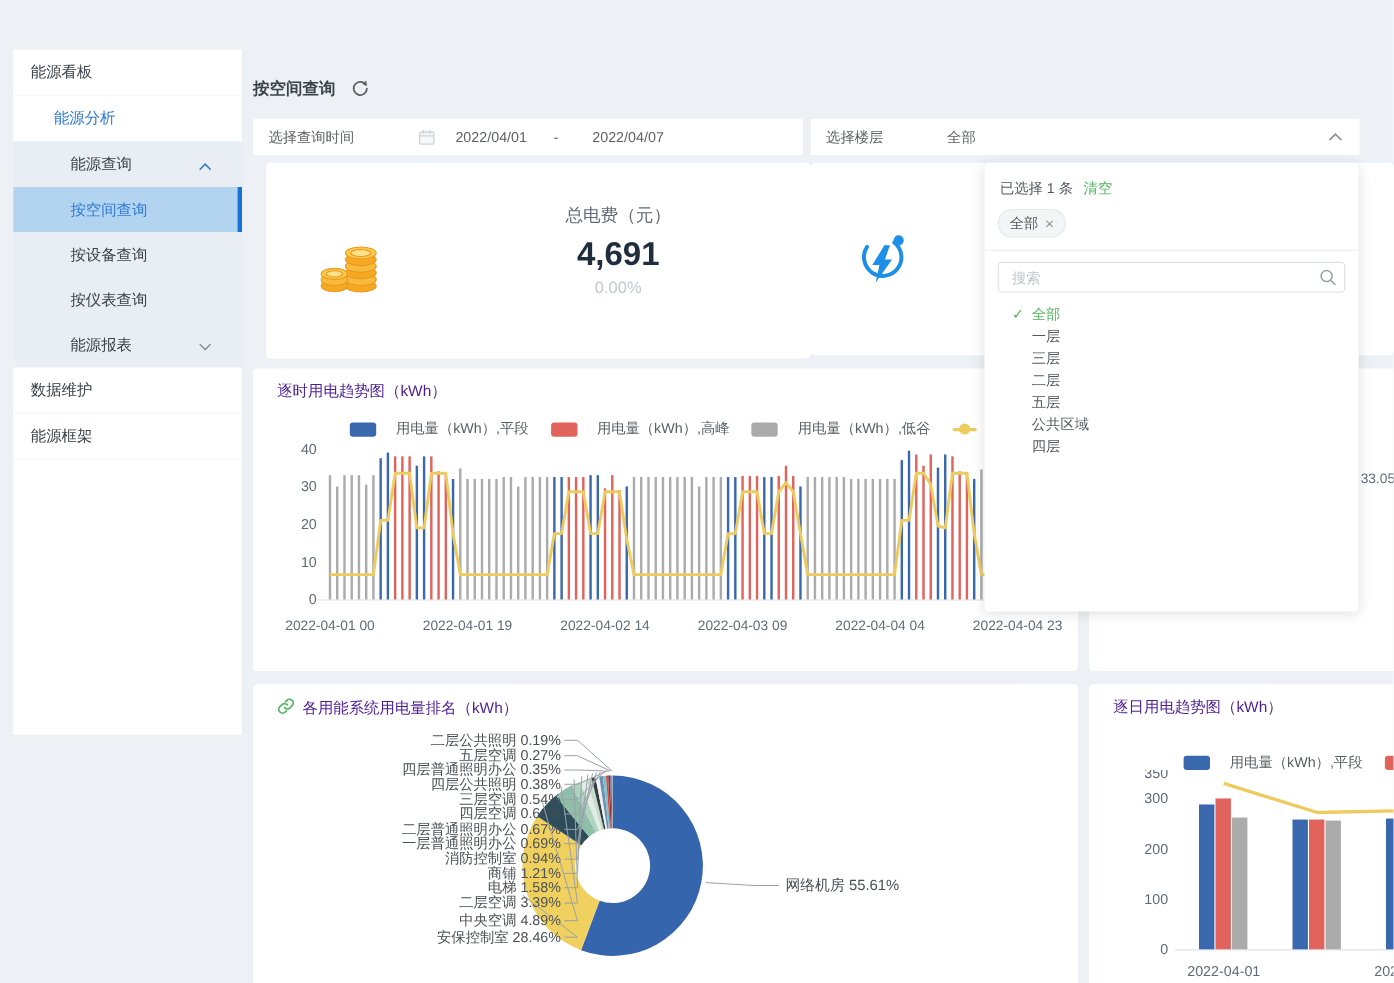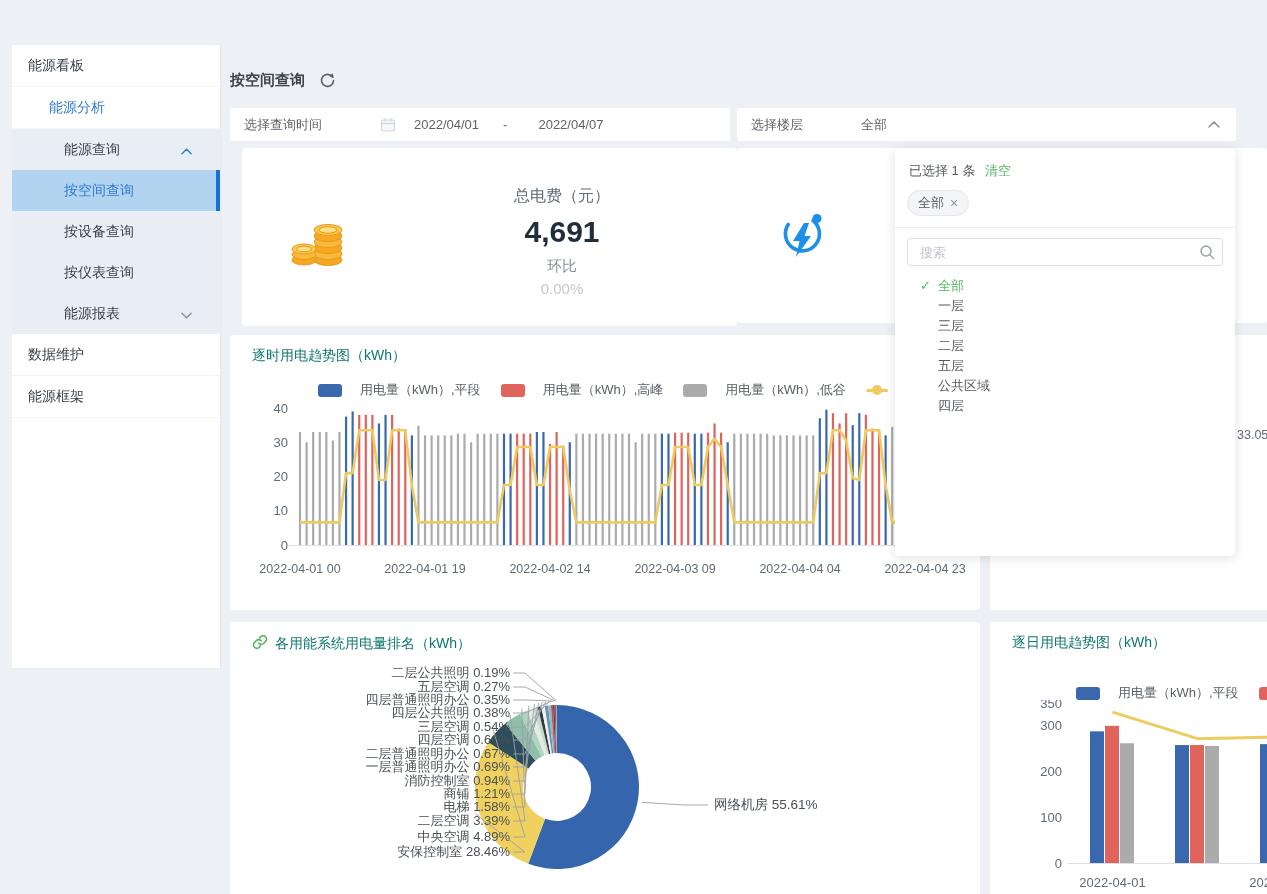--- a/index.html
+++ b/index.html
@@ -43,21 +43,21 @@
   .elec-value { font-size:30px; font-weight:bold; color:#1f2d3d; margin-top:8px; }
   .elec-hb { font-size:15px; color:#8a9099; margin-top:8px; }
   .elec-hbv { font-size:15px; color:#c3c9cf; margin-top:4px; }
 
   .card-hourly { left:230px; top:335px; width:750px; height:275px; }
   .card-right2 { left:990px; top:335px; width:430px; height:275px; }
   .frag-val { position:absolute; left:247px; top:93px; font-size:12.5px; color:#5f6b77; }
   .card-pie { left:230px; top:622px; width:750px; height:280px; }
   .card-daily { left:990px; top:622px; width:430px; height:280px; overflow:hidden; }
 
-  .chart-title { position:absolute; left:22px; top:12px; font-size:14px; color:#0f766e; }
+  .chart-title { position:absolute; left:22px; top:12px; font-size:14px; color:#4c1d95; }
   .chart-title.with-icon { display:flex; align-items:center; gap:7px; }
   .legend { position:absolute; display:flex; align-items:center; gap:20px; font-size:13px; color:#5a6066; white-space:nowrap; }
   .lg-item { display:flex; align-items:center; gap:18px; cursor:pointer; }
   .lg-swatch { width:24px; height:13px; border-radius:3px; }
   .lg-line { position:relative; width:22px; height:3px; border-radius:2px; }
   .lg-line::after { content:""; position:absolute; left:6px; top:-3.5px; width:10px; height:10px; border-radius:50%; background:inherit; }
   .hourly-legend { left:88px; top:46px; }
   .daily-legend { left:86px; top:62px; }
   svg.plot { position:absolute; left:0; }
 
@@ -170,21 +170,20 @@
           <ellipse cx="14" cy="50" rx="12" ry="5" fill="#f6a823"></ellipse>
             <ellipse cx="14" cy="44.5" rx="12" ry="5" fill="#f9b93c"></ellipse>
             <ellipse cx="14" cy="39" rx="12" ry="5" fill="#fbc84e"></ellipse>
             <ellipse cx="14" cy="39" rx="7.5" ry="2.8" fill="#fde08a"></ellipse>
         </g>
       </svg>
     </span>
     <div class="elec-txt">
       <div class="elec-title">总电费（元）</div>
       <div class="elec-value">4,691</div>
-      <div class="elec-hb">环比</div>
       <div class="elec-hbv">0.00%</div>
     </div>
   </div>
 
   <div class="card card-energy">
     <span class="bolt">
       <svg width="48" height="50" viewBox="0 0 48 50">
         <path d="M10.2 13.5 A17 17 0 1 0 35 9.5" fill="none" stroke="#1e8fe8" stroke-width="3.6" stroke-linecap="round"></path>
         <circle cx="39" cy="7.5" r="4.6" fill="#1e8fe8"></circle>
         <polygon points="26,12 15,30 21.5,30 18,46 33,25 26.5,25 31,12" fill="#1e8fe8"></polygon>

